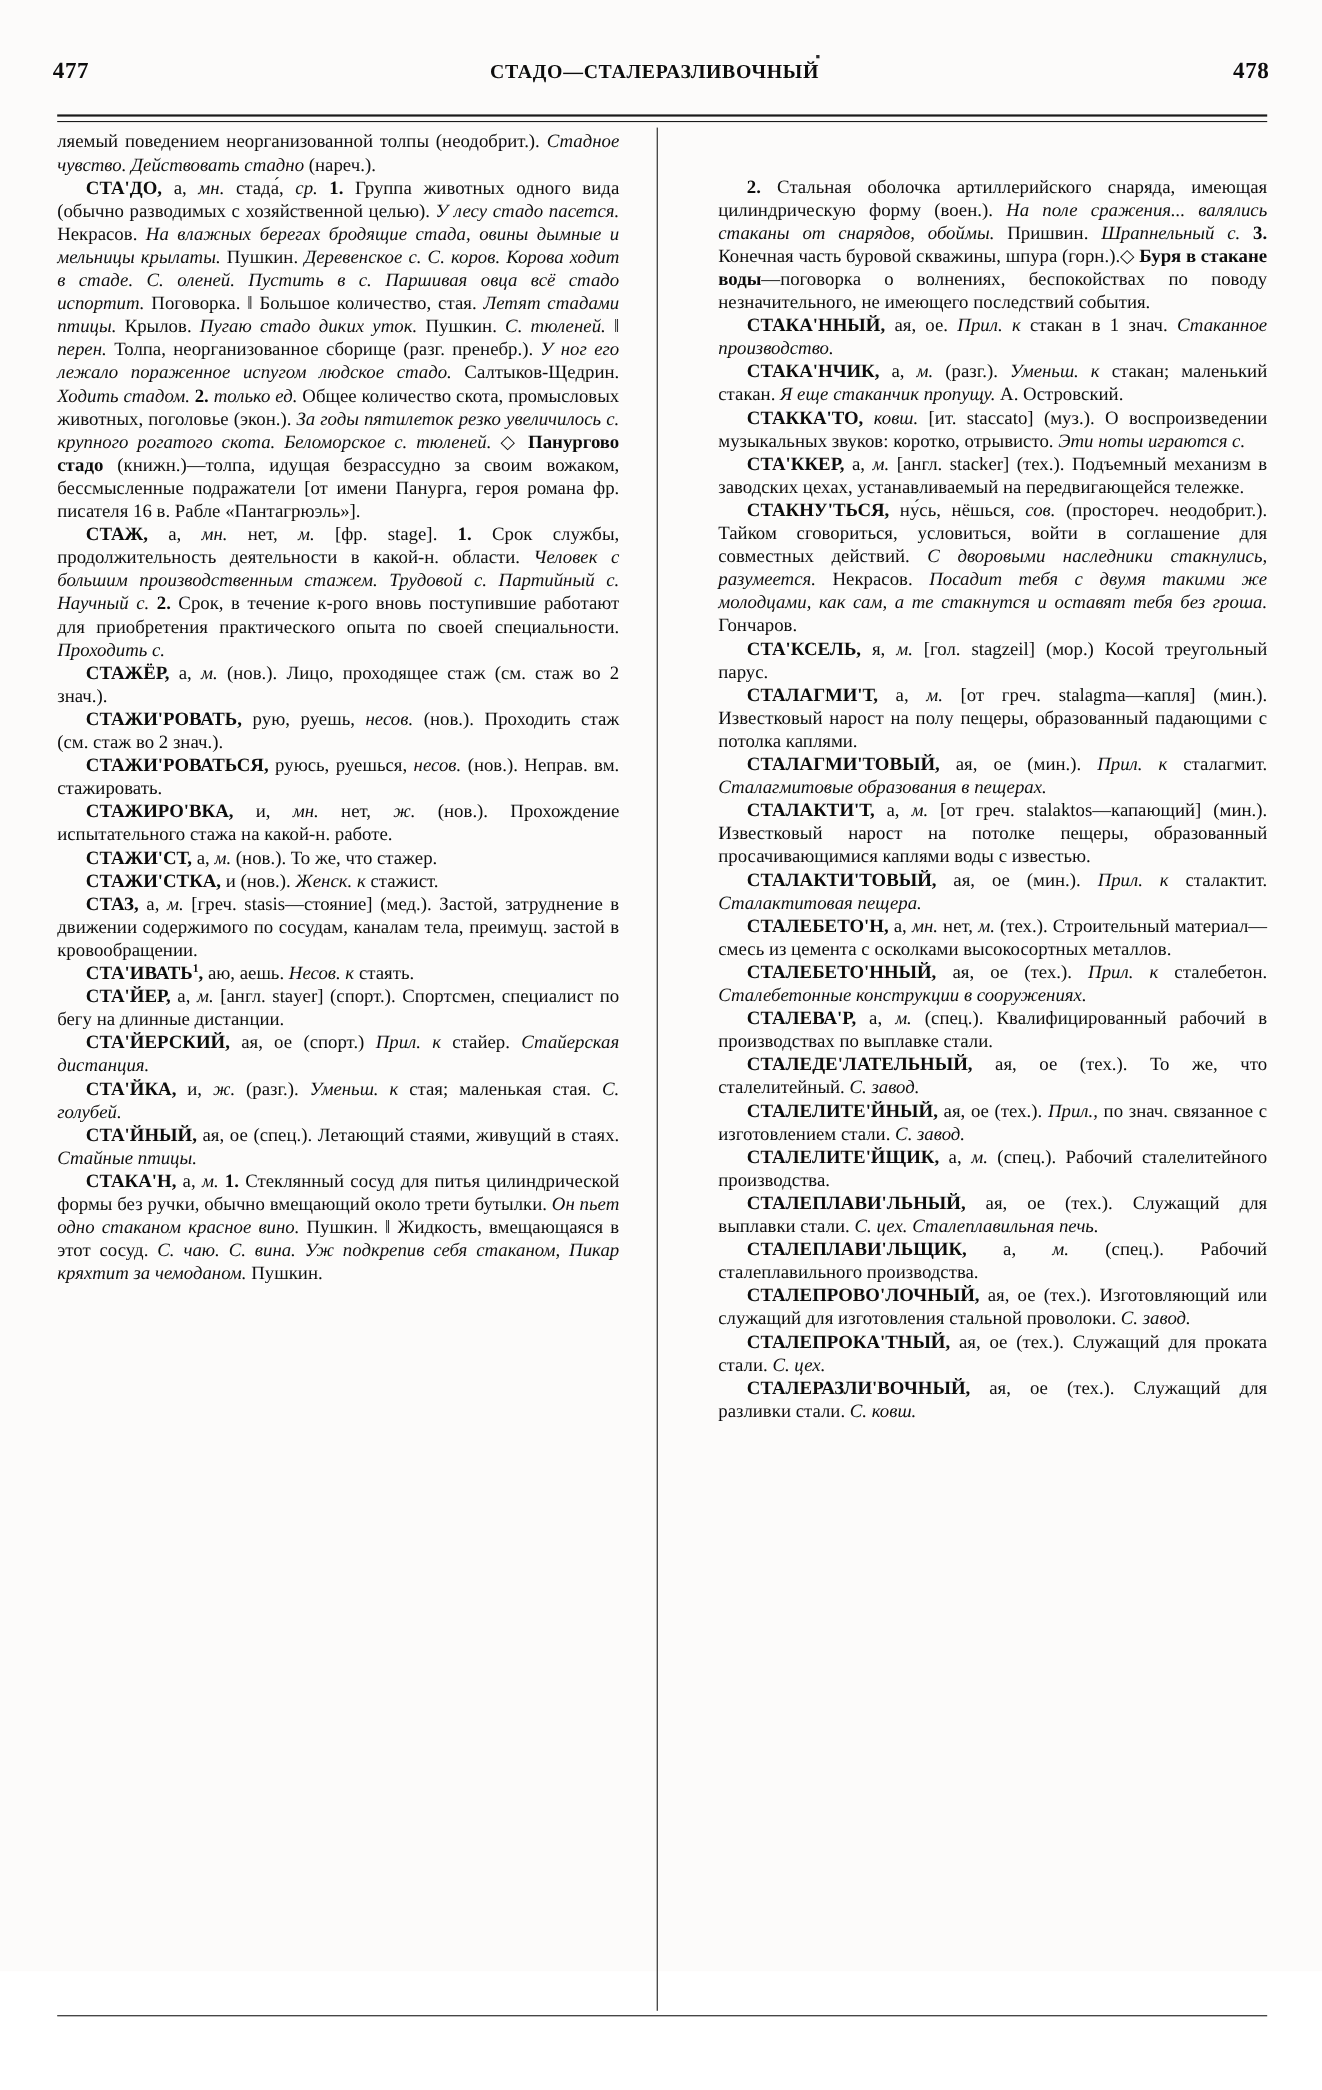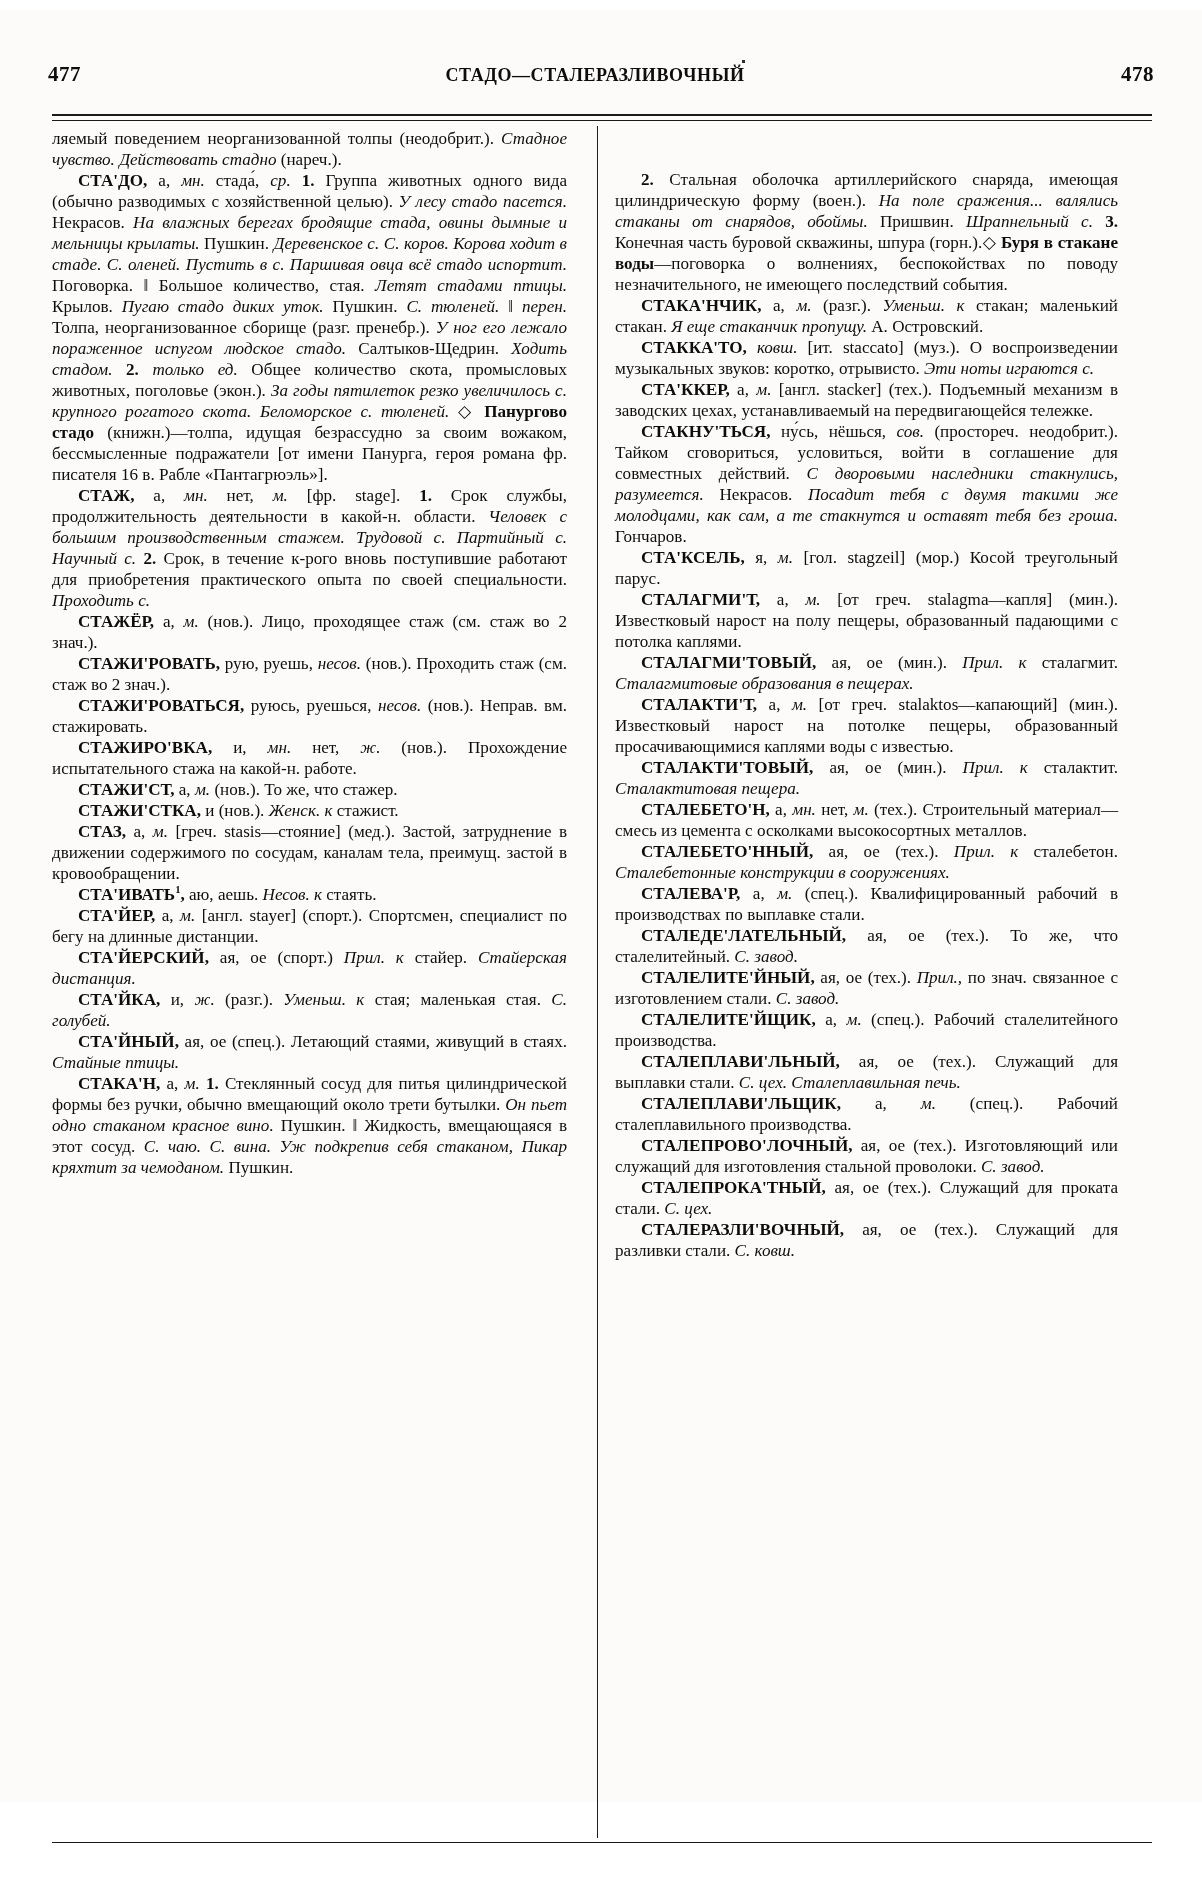--- a/index.html
+++ b/index.html
@@ -10,21 +10,21 @@
   body {
     width: 1202px;
     height: 1900px;
     font-family: "Liberation Serif", "DejaVu Serif", serif;
     color: #0d0d0d;
     position: relative;
     overflow: hidden;
   }
   .page {
     position: absolute;
-    left: 0; top: 10px;
+    left: 0; top: 0;
     width: 1202px;
     height: 1792px;
     background: #fcfbfa;
   }
   
   .running-head {
     position: absolute;
     left: 48px;
     top: 52px;
     width: 1106px;
@@ -88,20 +88,21 @@
     border-left: 1.6px solid #1f1f1f;
   }
   
   .columns {
     position: absolute;
     left: 52px;
     top: 118px;
     width: 1100px;
     height: 1714px;
     display: flex;
+    gap: 42px;
   }
   .col {
     width: 533px;
     box-sizing: border-box;
   }
   .col-left  { padding-right: 18px; }
   .col-right { padding-left: 30px; margin-top: 41px; }
 
   .entry {
     font-size: 17.1px;
@@ -148,20 +149,21 @@
         <p class="entry indent"><b>СТАЗ,</b> а, <i>м.</i> [греч. stasis—стояние] (мед.). Застой, затруднение в движении содержимого по сосудам, каналам тела, преимущ. застой в кровообращении.</p>
         <p class="entry indent"><b>СТА'ИВАТЬ<sup>1</sup>,</b> аю, аешь. <i>Несов. к</i> стаять.</p>
         <p class="entry indent"><b>СТА'ЙЕР,</b> а, <i>м.</i> [англ. stayer] (спорт.). Спортсмен, специалист по бегу на длинные дистанции.</p>
         <p class="entry indent"><b>СТА'ЙЕРСКИЙ,</b> ая, ое (спорт.) <i>Прил. к</i> стайер. <i>Стайерская дистанция.</i></p>
         <p class="entry indent"><b>СТА'ЙКА,</b> и, <i>ж.</i> (разг.). <i>Уменьш. к</i> стая; маленькая стая. <i>С. голубей.</i></p>
         <p class="entry indent"><b>СТА'ЙНЫЙ,</b> ая, ое (спец.). Летающий стаями, живущий в стаях. <i>Стайные птицы.</i></p>
         <p class="entry indent"><b>СТАКА'Н,</b> а, <i>м.</i> <b>1.</b> Стеклянный сосуд для питья цилиндрической формы без ручки, обычно вмещающий около трети бутылки. <i>Он пьет одно стаканом красное вино.</i> Пушкин. ‖ Жидкость, вмещающаяся в этот сосуд. <i>С. чаю. С. вина. Уж подкрепив себя стаканом, Пикар кряхтит за чемоданом.</i> Пушкин.</p>
       </div>
     <div class="col col-right">
         <p class="entry indent"><b>2.</b> Стальная оболочка артиллерийского снаряда, имеющая цилиндрическую форму (воен.). <i>На поле сражения... валялись стаканы от снарядов, обоймы.</i> Пришвин. <i>Шрапнельный с.</i> <b>3.</b> Конечная часть буровой скважины, шпура (горн.).◇ <b>Буря в стакане воды</b>—поговорка о волнениях, беспокойствах по поводу незначительного, не имеющего последствий события.</p>
+        <p class="entry indent"><b>СТАКА'ННЫЙ,</b> ая, ое. <i>Прил. к</i> стакан в 1 знач. <i>Стаканное производство.</i></p>
         <p class="entry indent"><b>СТАКА'НЧИК,</b> а, <i>м.</i> (разг.). <i>Уменьш. к</i> стакан; маленький стакан. <i>Я еще стаканчик пропущу.</i> А. Островский.</p>
         <p class="entry indent"><b>СТАККА'ТО,</b> <i>ковш.</i> [ит. staccato] (муз.). О воспроизведении музыкальных звуков: коротко, отрывисто. <i>Эти ноты играются с.</i></p>
         <p class="entry indent"><b>СТА'ККЕР,</b> а, <i>м.</i> [англ. stacker] (тех.). Подъемный механизм в заводских цехах, устанавливаемый на передвигающейся тележке.</p>
         <p class="entry indent"><b>СТАКНУ'ТЬСЯ,</b> ну́сь, нёшься, <i>сов.</i> (простореч. неодобрит.). Тайком сговориться, условиться, войти в соглашение для совместных действий. <i>С дворовыми наследники стакнулись, разумеется.</i> Некрасов. <i>Посадит тебя с двумя такими же молодцами, как сам, а те стакнутся и оставят тебя без гроша.</i> Гончаров.</p>
         <p class="entry indent"><b>СТА'КСЕЛЬ,</b> я, <i>м.</i> [гол. stagzeil] (мор.) Косой треугольный парус.</p>
         <p class="entry indent"><b>СТАЛАГМИ'Т,</b> а, <i>м.</i> [от греч. stalagma—капля] (мин.). Известковый нарост на полу пещеры, образованный падающими с потолка каплями.</p>
         <p class="entry indent"><b>СТАЛАГМИ'ТОВЫЙ,</b> ая, ое (мин.). <i>Прил. к</i> сталагмит. <i>Сталагмитовые образования в пещерах.</i></p>
         <p class="entry indent"><b>СТАЛАКТИ'Т,</b> а, <i>м.</i> [от греч. stalaktos—капающий] (мин.). Известковый нарост на потолке пещеры, образованный просачивающимися каплями воды с известью.</p>
         <p class="entry indent"><b>СТАЛАКТИ'ТОВЫЙ,</b> ая, ое (мин.). <i>Прил. к</i> сталактит. <i>Сталактитовая пещера.</i></p>
         <p class="entry indent"><b>СТАЛЕБЕТО'Н,</b> а, <i>мн.</i> нет, <i>м.</i> (тех.). Строительный материал—смесь из цемента с осколками высокосортных металлов.</p>

